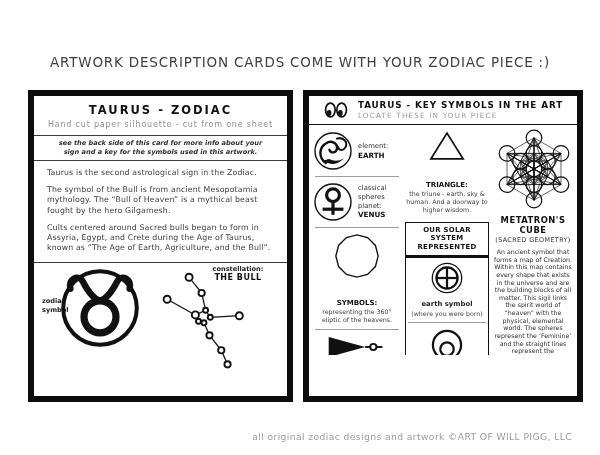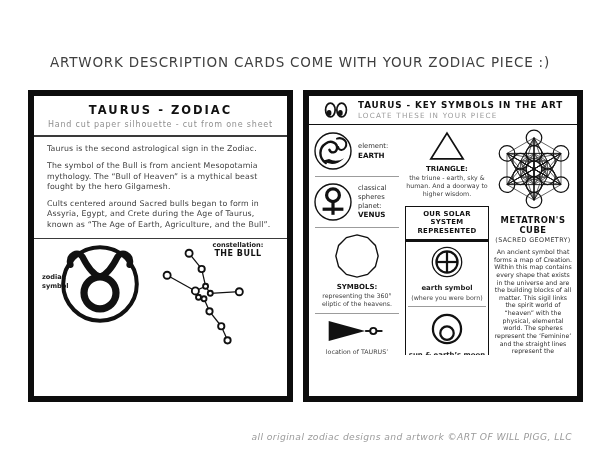--- a/index.html
+++ b/index.html
@@ -41,56 +41,57 @@
   .col { overflow:hidden; }
   .col1 { width:88px; }
   .col2 { width:84px; }
   .col3 { flex:1; }
 
   .sym-row { display:flex; align-items:center; gap:5px; padding:3px 0; }
   .sym-label { font-size:6.8px; color:#333; line-height:1.3; text-align:left; }
   .sym-label b { font-size:7.2px; color:#111; }
   .rule-lite { border:0; border-top:1px solid #9c9c9c; margin:2px 2px; }
   .cblock { text-align:center; padding:3px 0; }
-  .cblock .t { font-size:7px; font-weight:bold; color:#111; margin-top:0; }
+  .cblock .t { font-size:7px; font-weight:bold; color:#111; margin-top:16px; }
   .cblock .d { font-size:6.3px; color:#3d3d3d; line-height:1.3; margin-top:1px; }
 
   .solar-box { border:1.5px solid #111; margin-top:4px; }
   .solar-head { font-size:6.9px; font-weight:bold; letter-spacing:0.3px; text-align:center;
     padding:3px 2px; border-bottom:3px solid #111; color:#111; line-height:1.3; }
   .solar-sec { text-align:center; padding:4px 2px 3px 2px; }
   .solar-sec .lab { font-size:6.9px; font-weight:bold; color:#222; line-height:1.3; margin-top:2px; }
   .solar-sec .sub { font-size:6.3px; color:#444; margin-top:1px; }
 
   .col3 { text-align:center; }
   .mt-title { font-size:8.4px; font-weight:bold; letter-spacing:0.5px; color:#111; margin-top:1px; }
   .mt-sub { font-size:6.4px; letter-spacing:0.4px; color:#333; margin-top:1px; }
   .mt-body { font-size:6.25px; color:#2e2e2e; line-height:1.22; margin-top:4px; padding:0 1px; }
 
-  .footer { position:absolute; right:28px; bottom:13px; font-size:9.2px; letter-spacing:0.4px; color:#9b9b9b;font-style:italic; }
+  .footer { position:absolute; right:28px; bottom:13px; font-size:9.2px; letter-spacing:0.4px; color:#9b9b9b; }
 
   svg .ink-stroke { stroke:#111; fill:none; }
   svg .ink-fill { fill:#111; stroke:none; }
   svg .star { fill:#fff; stroke:#111; stroke-width:2.4; }
   #metatron-svg line { stroke:#111; stroke-width:0.8; }
   #metatron-svg circle { fill:none; stroke:#111; stroke-width:1.5; }
 </style>
 </head>
 <body>
 
 <div id="stage">
 
   <div class="page-title">ARTWORK DESCRIPTION CARDS COME WITH YOUR ZODIAC PIECE :)</div>
 
   <div class="card" id="card-left">
     <div class="lc-head">
       <div class="lc-title">TAURUS - ZODIAC</div>
       <div class="lc-sub">Hand cut paper silhouette - cut from one sheet</div>
     </div>
     <hr class="rule-dark">
+    <div class="lc-note">see the back side of this card for more info about your sign and a key for the symbols used in this artwork.</div>
     <hr class="rule-dark" style="margin-top:0;">
     <div class="lc-body">
       <p>Taurus is the second astrological sign in the Zodiac.</p>
       <p>The symbol of the Bull is from ancient Mesopotamia mythology. The “Bull of Heaven” is a mythical beast fought by the hero Gilgamesh.</p>
       <p>Cults centered around Sacred bulls began to form in Assyria, Egypt, and Crete during the Age of Taurus, known as “The Age of Earth, Agriculture, and the Bull”.</p>
     </div>
     <hr class="rule-dark" style="margin-top:8px;">
     <div class="lc-bottom">
       <div class="lc-zlabel">zodiac symbol</div>
 

